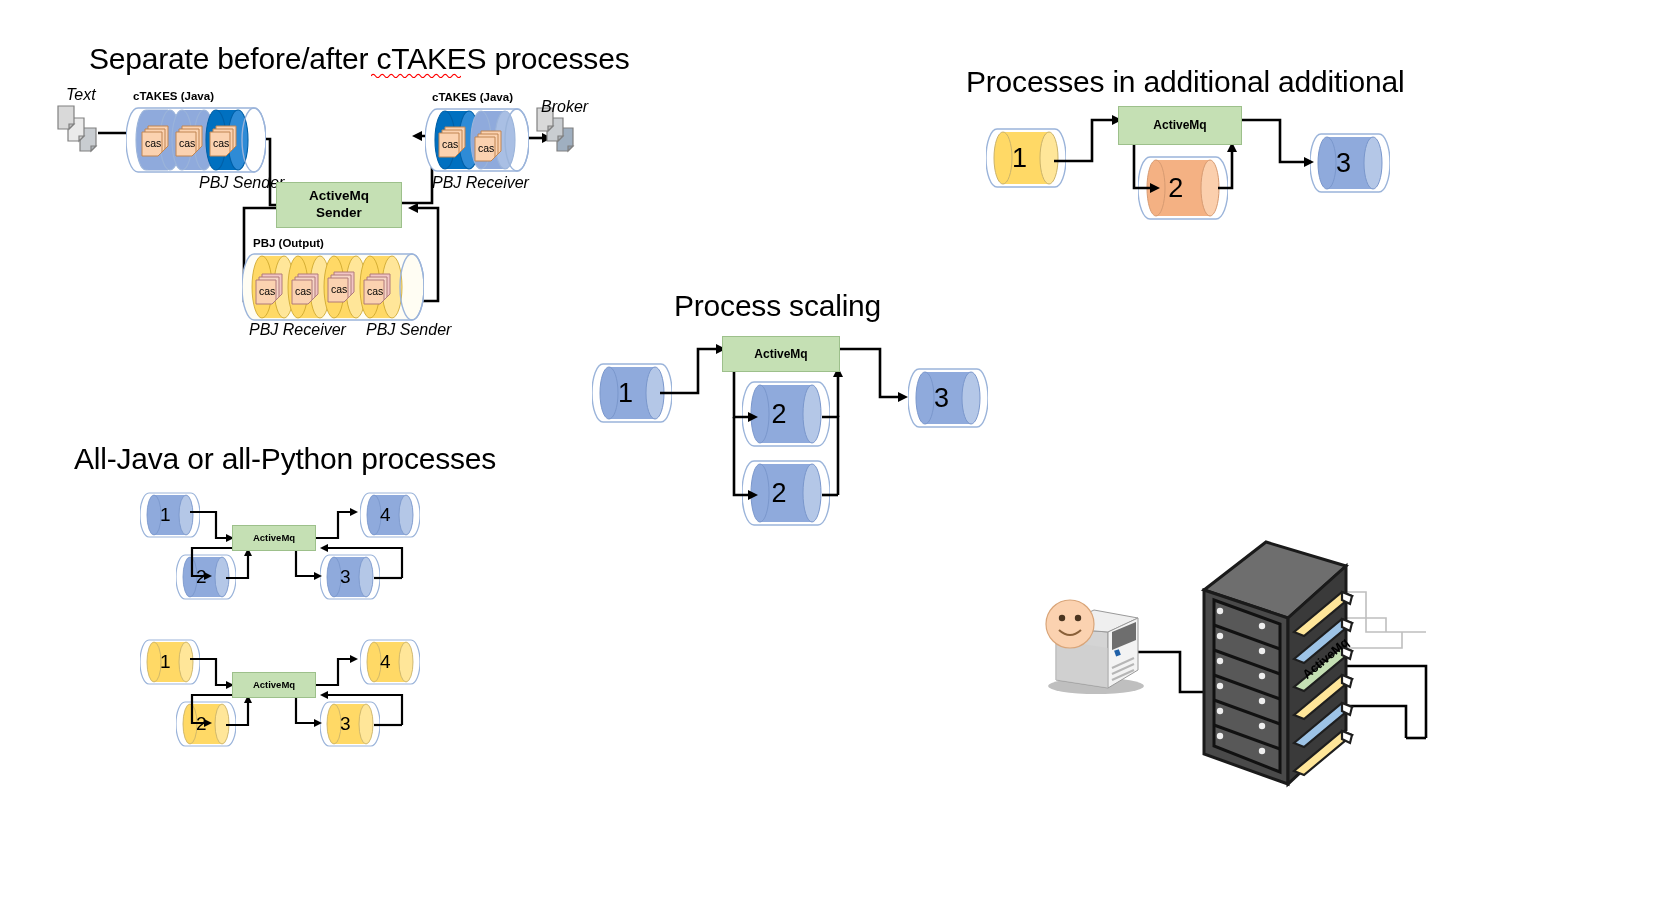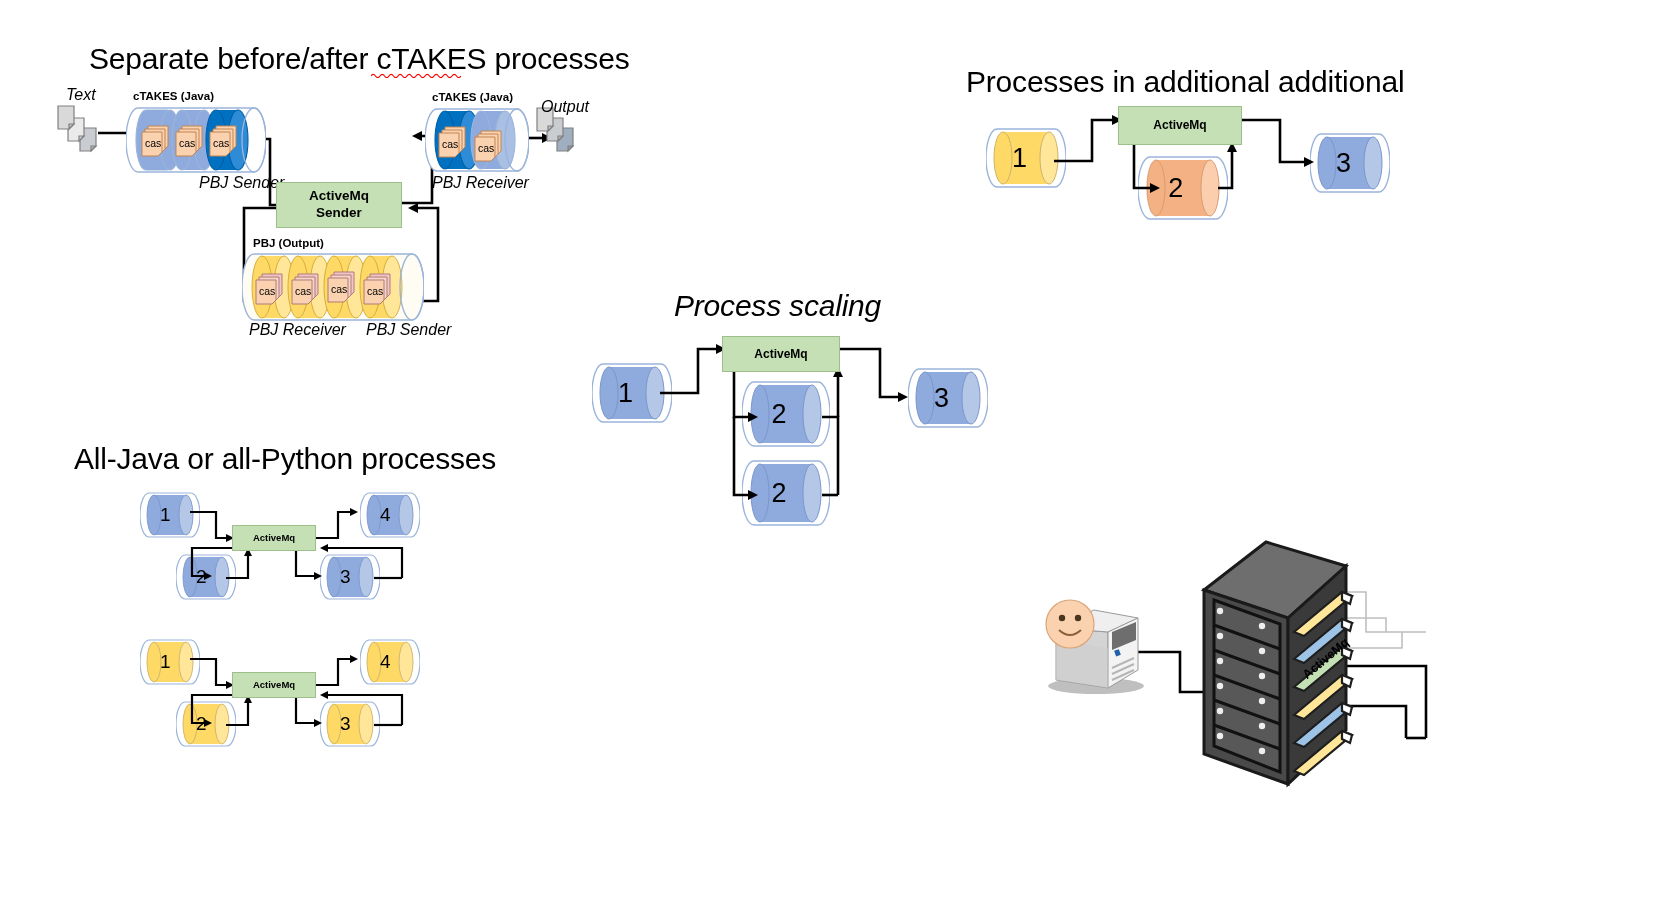--- a/index.html
+++ b/index.html
@@ -221,21 +221,21 @@
       <svg width="50" height="72" viewBox="0 0 50 72">
         <g stroke="#808080" stroke-width="1.2">
           <path d="M22 28 h16 v18 l-5 5 h-11 z" fill="#9FAFC0"></path>
           <path d="M33 46 h5 l-5 5 z" fill="#8A9AAC"></path>
           <path d="M12 18 h16 v18 l-5 5 h-11 z" fill="#C9CDD1"></path>
           <path d="M23 36 h5 l-5 5 z" fill="#AEB4BA"></path>
           <path d="M2 8 h16 v18 l-5 5 h-11 z" fill="#D9D9D9"></path>
           <path d="M13 26 h5 l-5 5 z" fill="#BFBFBF"></path>
         </g>
       </svg>
-      <div class="lbl ital" style="left:6px; top:-2px;">Output</div>
+      <div class="lbl ital" style="left:6px; top:-2px;">Broker</div>
     </div>
 
     <svg class="wire" style="left:512px; top:131px; width:40px; height:14px;" viewBox="0 0 40 14">
       <polyline points="0,7 30,7"></polyline>
       <polygon points="30,2 40,7 30,12" fill="#000"></polygon>
     </svg>
 
     <div class="mqbox big" style="left:276px; top:182px; width:126px; height:46px; flex-direction:column;">
       <span>ActiveMq</span>
       <span>Sender</span>
@@ -365,21 +365,21 @@
     </svg>
 
     <svg class="wire" style="left:308px; top:62px; width:86px; height:58px;" viewBox="0 0 86 58">
       <polyline points="0,8 42,8 42,50 66,50"></polyline>
       <polygon points="66,45 76,50 66,55" fill="#000"></polygon>
     </svg>
   </div>
 
   <div class="panel" style="left:560px; top:275px; width:470px; height:280px;">
 
-    <div class="ptitle" style="left:114px; top:14px;font-style:italic;">Process scaling</div>
+    <div class="ptitle" style="left:114px; top:14px;">Process scaling</div>
 
     <div class="cyl" style="left:32px; top:87px; width:80px; height:62px;">
       <svg width="80" height="62" viewBox="0 0 80 62">
         <path d="M11 2 a11 29 0 0 0 0 58 h58 a11 29 0 0 0 0 -58 z" fill="#FFFFFF" stroke="#9BB4DA" stroke-width="1.4"></path>
         <rect x="17" y="5" width="46" height="52" fill="#8FAADC"></rect>
         <ellipse cx="17" cy="31" rx="9" ry="26" fill="#8FAADC" stroke="#7A97CC" stroke-width="1"></ellipse>
         <ellipse cx="63" cy="31" rx="9" ry="26" fill="#B4C7E7" stroke="#7A97CC" stroke-width="1"></ellipse>
       </svg>
       <div class="num">1</div>
     </div>

